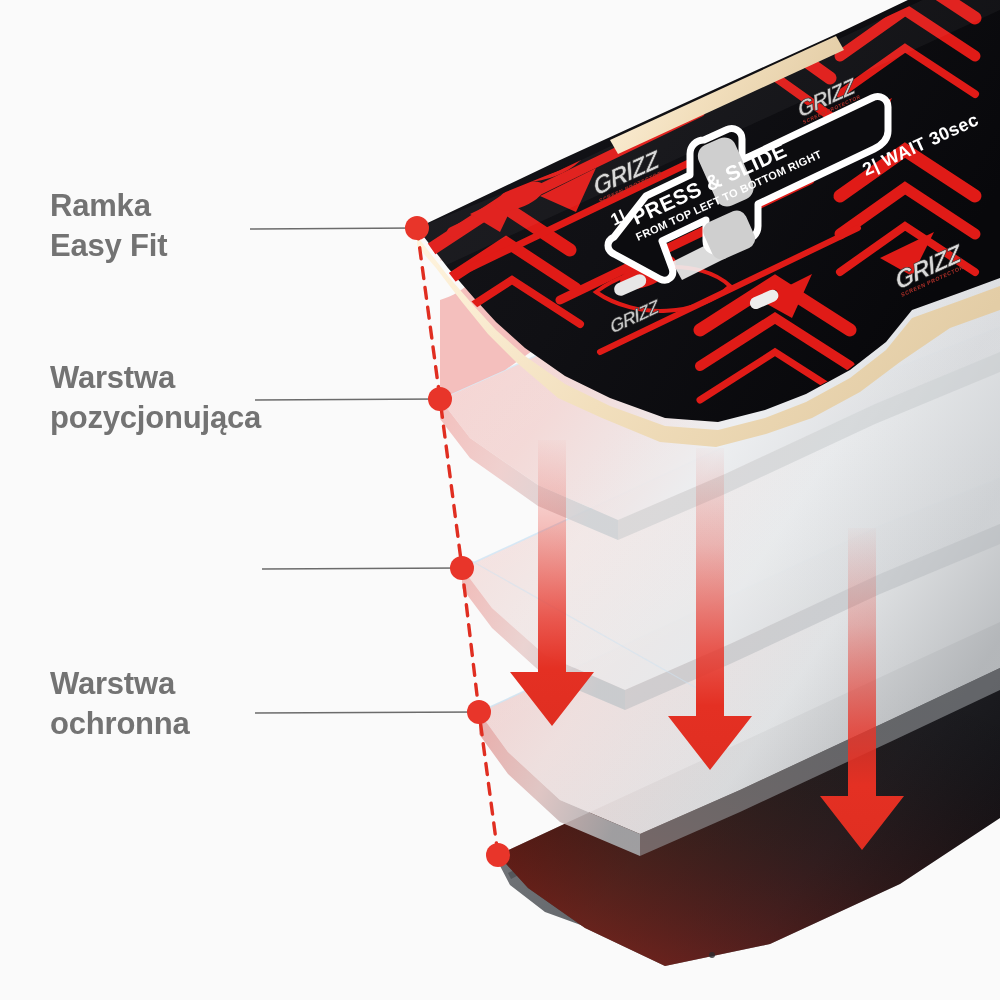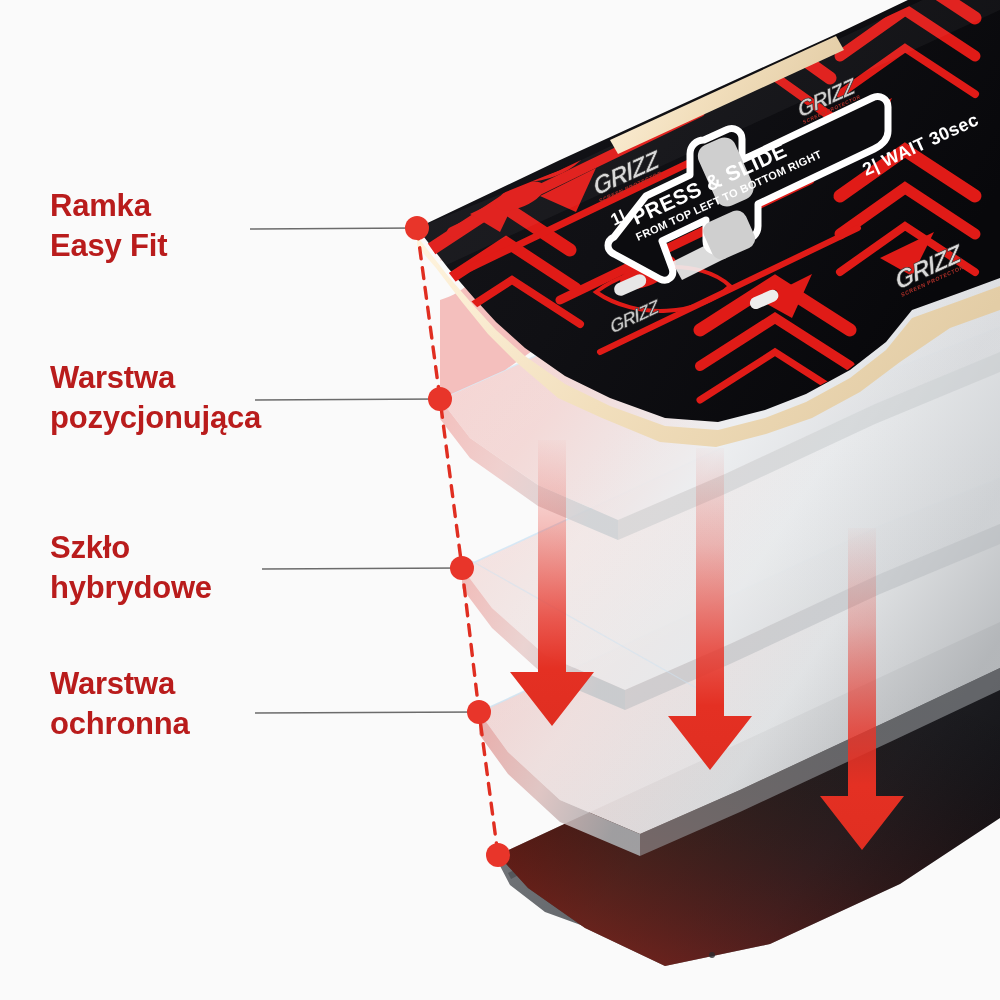--- a/index.html
+++ b/index.html
@@ -9,21 +9,21 @@
     background:#fafafa;
     font-family:"Liberation Sans","DejaVu Sans",sans-serif;
     position:relative;
   }
   #stage{position:absolute;inset:0;width:1000px;height:1000px;}
   #stage svg{position:absolute;left:0;top:0;}
 
   
   .callout{
     position:absolute;
-    color:#b91c1c;
+    color:#737373;
     font-size:31px;
     font-weight:700;
     line-height:1.28;
     letter-spacing:-0.2px;
     white-space:pre-line;
     text-align:left;
   }
   #label-0{left:50px; top:186px;}
   #label-1{left:50px; top:358px;}
   #label-2{left:50px; top:528px;}
@@ -354,19 +354,17 @@
       <circle cx="498" cy="855" r="12" fill="#e8352a"></circle>
     </g>
   </svg>
 
   <div class="callout" id="label-0">Ramka
 Easy Fit</div>
 
   <div class="callout" id="label-1">Warstwa
 pozycjonująca</div>
 
-  <div class="callout" id="label-2">Szkło
-hybrydowe</div>
 
   <div class="callout" id="label-3">Warstwa
 ochronna</div>
 
 </div>
 
 </body></html>

